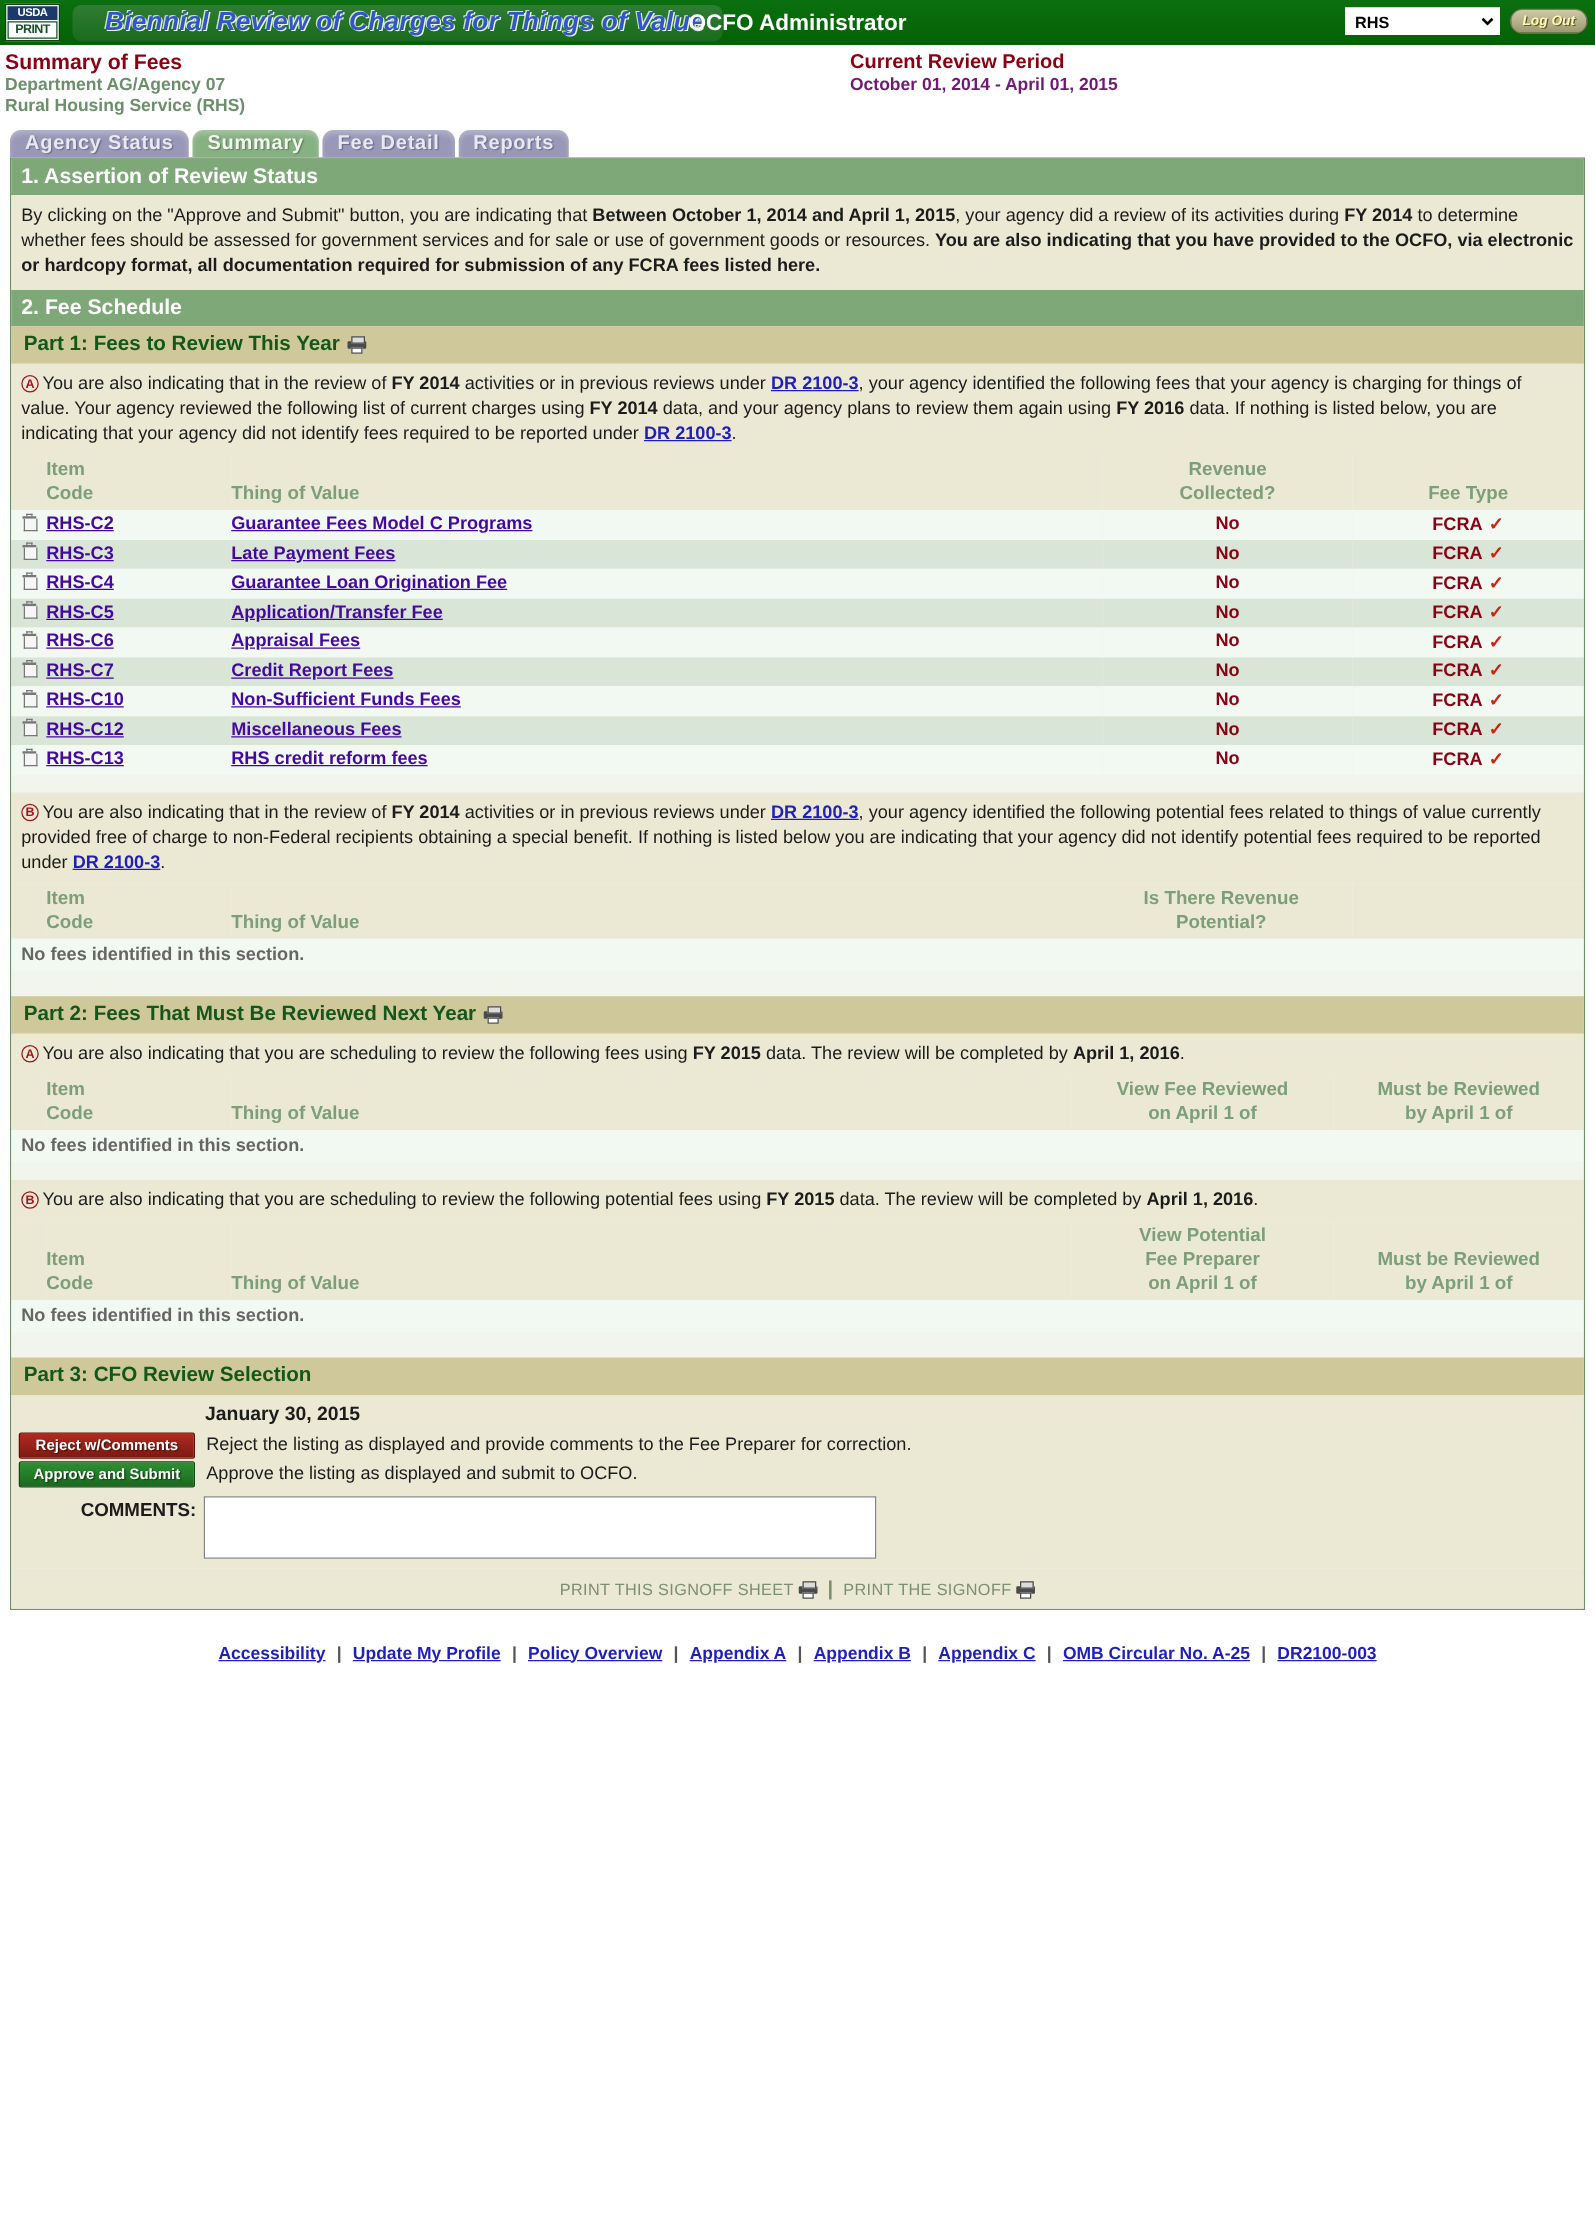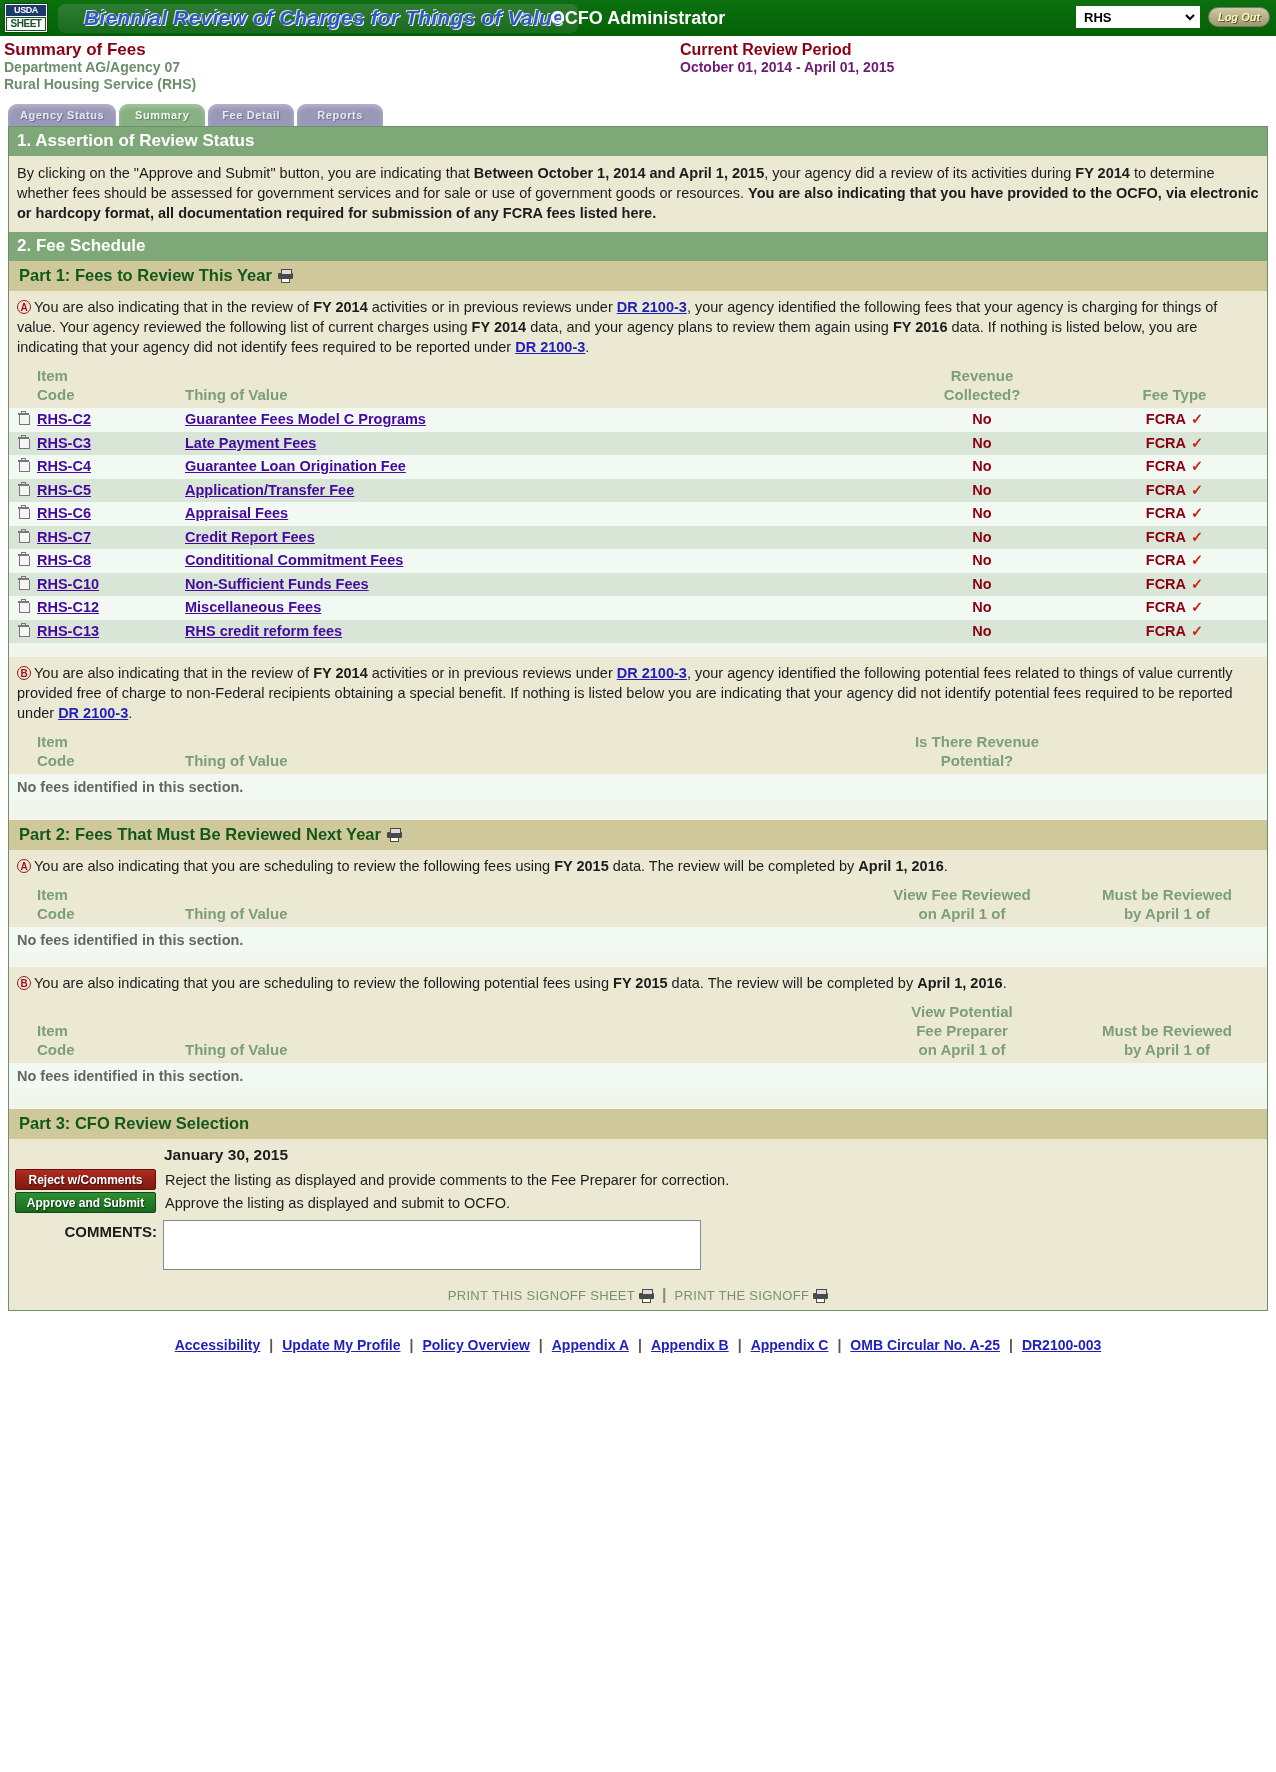--- a/index.html
+++ b/index.html
@@ -128,21 +128,21 @@
     height: 24px;
   }
   .tab {
     height: 22px;
     min-width: 86px;
     margin-right: 3px;
     padding: 0 12px;
     border-radius: 9px 9px 0 0;
     background: #9a98b8;
     color: #e8e8f2;
-    font-size: 11px;
+    font-size: 16px;
     font-weight: bold;
     letter-spacing: 0.6px;
     display: flex; align-items: center; justify-content: center;
     cursor: pointer;
     text-shadow: 1px 1px 1px #6b6a85;
     box-shadow: inset 0 3px 4px rgba(255,255,255,0.25);
   }
   .tab.active {
     background: #87b183;
     color: #f2f7ee;
@@ -415,21 +415,21 @@
     text-decoration: underline;
   }
   .footer .bar { color: #555555; margin: 0 9px; font-weight: bold; }
 </style>
 </head>
 <body>
 
 <div class="topbar">
   <div class="usda-logo">
     <div class="l1">USDA</div>
-    <div class="l2">SHEET</div>
+    <div class="l2">PRINT</div>
   </div>
   <div class="app-title">Biennial Review of Charges for Things of Value</div>
   <div class="role-title">OCFO Administrator</div>
   <div class="topbar-right">
     <select class="agency-select">
       <option>RHS</option>
     </select>
     <div class="logout-btn">Log Out</div>
   </div>
 </div>
@@ -531,27 +531,20 @@
       </tr>
       <tr>
         <td class="trash"><span class="trash-icon"><i></i></span></td>
         <td class="code"><a class="row-link" href="#">RHS-C7</a></td>
         <td><a class="row-link" href="#">Credit Report Fees</a></td>
         <td class="rev">No</td>
         <td class="ftype"><span>FCRA</span><span class="chk">✓</span></td>
       </tr>
       <tr>
         <td class="trash"><span class="trash-icon"><i></i></span></td>
-        <td class="code"><a class="row-link" href="#">RHS-C8</a></td>
-        <td><a class="row-link" href="#">Condititional Commitment Fees</a></td>
-        <td class="rev">No</td>
-        <td class="ftype"><span>FCRA</span><span class="chk">✓</span></td>
-      </tr>
-      <tr>
-        <td class="trash"><span class="trash-icon"><i></i></span></td>
         <td class="code"><a class="row-link" href="#">RHS-C10</a></td>
         <td><a class="row-link" href="#">Non-Sufficient Funds Fees</a></td>
         <td class="rev">No</td>
         <td class="ftype"><span>FCRA</span><span class="chk">✓</span></td>
       </tr>
       <tr>
         <td class="trash"><span class="trash-icon"><i></i></span></td>
         <td class="code"><a class="row-link" href="#">RHS-C12</a></td>
         <td><a class="row-link" href="#">Miscellaneous Fees</a></td>
         <td class="rev">No</td>

